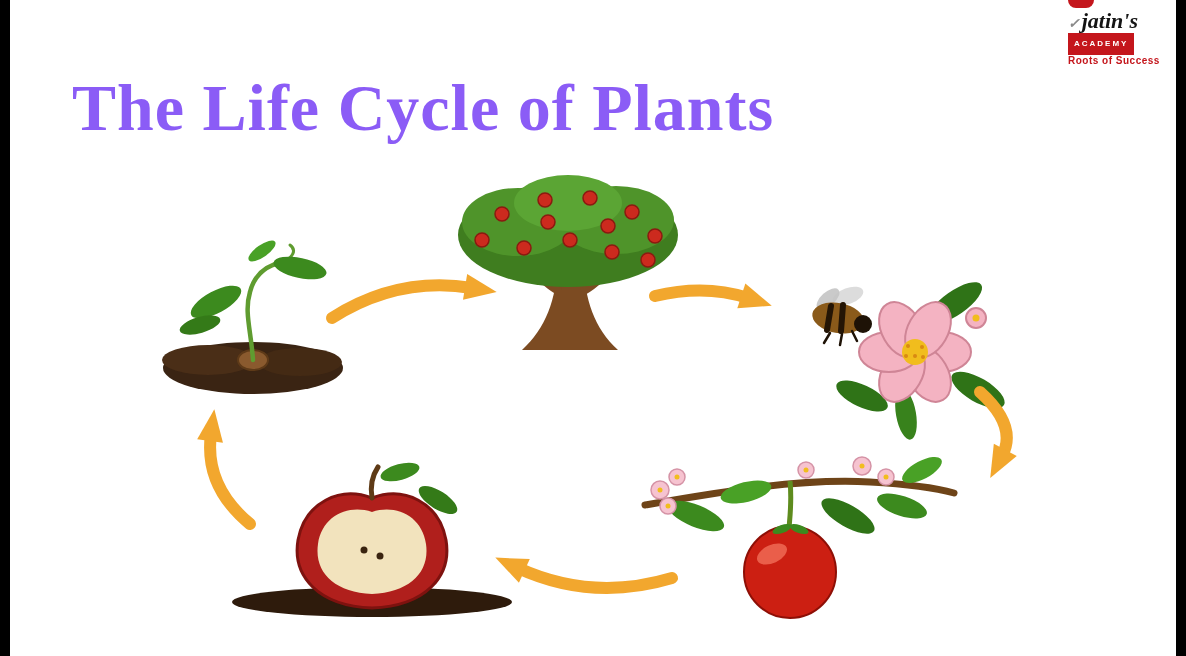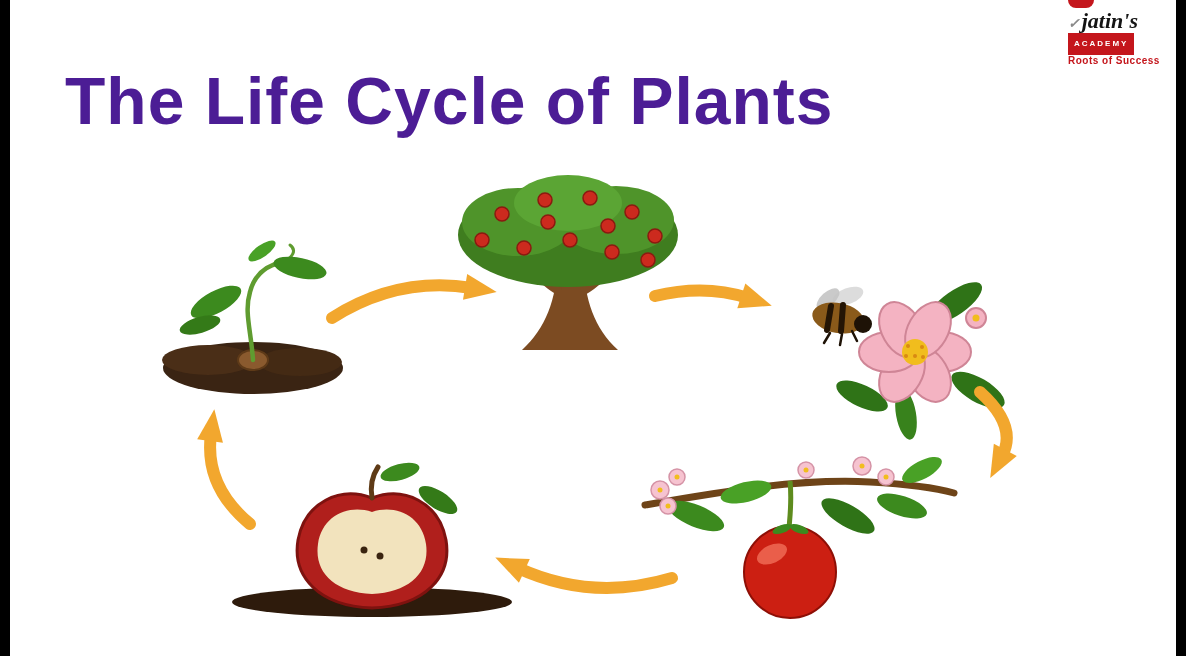--- a/index.html
+++ b/index.html
@@ -7,26 +7,26 @@
     position:relative;
     width:1186px;height:656px;
     background:#ffffff;
     overflow:hidden;
     font-family:"Liberation Sans", sans-serif;
   }
   .bar{position:absolute;top:0;bottom:0;width:10px;background:#000;}
   .bar.left{left:0;}
   .bar.right{right:0;}
   .title{
-    position:absolute;left:64px;top:62px;margin:1px;
-    font-family:Liberation Sans, sans-serif;
+    position:absolute;left:64px;top:62px;margin:8px;
+    font-family:Liberation Serif, serif;
     font-weight:bold;
     font-size:66px;
     letter-spacing:1px;
-    color:#4c1d95;
+    color:#8b5cf6;
   }
   .logo{
     position:absolute;right:14px;top:0;width:104px;
     display:flex;flex-direction:column;align-items:flex-start;
     line-height:1.05;
   }
   .logo-crest{
     width:26px;height:8px;background:#c4161c;
     border-radius:0 0 10px 10px;margin-bottom:1px;
   }

